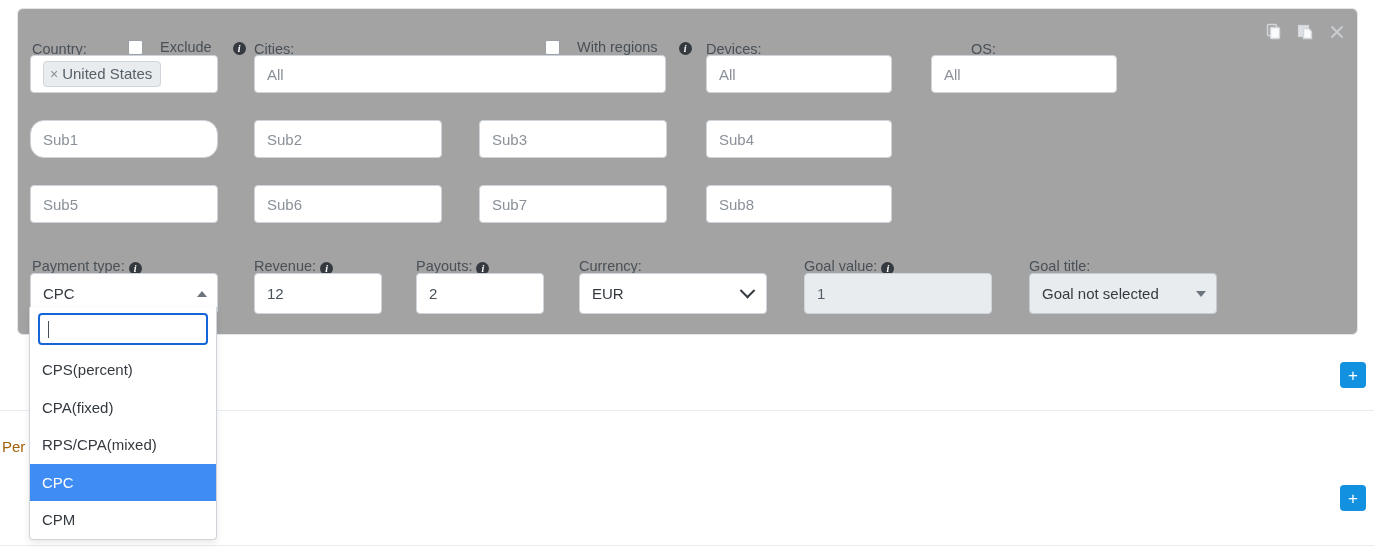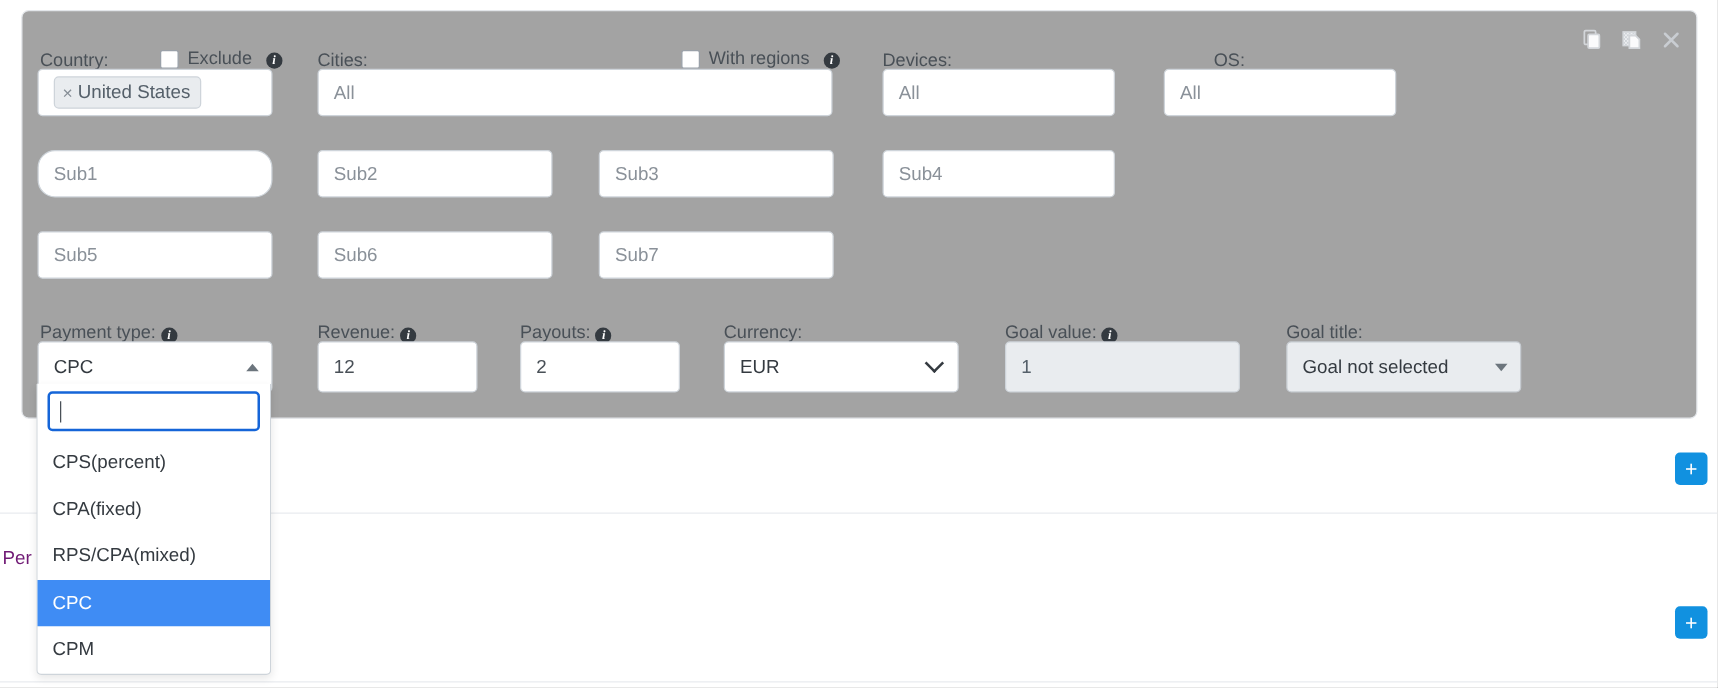--- a/index.html
+++ b/index.html
@@ -65,21 +65,21 @@
 
   .chk {
     width: 15px; height: 15px;
     border: 1px solid #9aa1a9;
     border-radius: 2px;
     background: #fff;
     display: inline-block;
     vertical-align: -3px;
     cursor: pointer;
   }
-  .chk-wrap { position: absolute; display: flex; align-items: center; gap: 7px; }
+  .chk-wrap { position: absolute; display: flex; align-items: center; gap: 17px; }
 
   .tag {
     display: inline-flex; align-items: center;
     background: #e9ecef;
     border: 1px solid #ced4da;
     border-radius: 4px;
     padding: 3px 8px 4px 6px;
     font-size: 15px;
     color: #55606a;
   }
@@ -158,21 +158,21 @@
     border-radius: 4px;
     color: #fff;
     font-size: 17px;
     display: flex; align-items: center; justify-content: center;
     cursor: pointer;
     line-height: 1;
   }
   .row-text {
     position: absolute;
     font-size: 15px;
-    color: #701a75;
+    color: #a16207;
     white-space: nowrap;
   }
 </style>
 </head>
 <body>
 
 <div class="stage">
 
   <div class="panel">
 
@@ -231,20 +231,21 @@
     <div class="field ph" style="left:913px;top:46px;width:186px;height:38px;">All</div>
 
     <div class="field ph" style="left:12px;top:111px;width:188px;height:38px;border-radius:14px;">Sub1</div>
     <div class="field ph" style="left:236px;top:111px;width:188px;height:38px;">Sub2</div>
     <div class="field ph" style="left:461px;top:111px;width:188px;height:38px;">Sub3</div>
     <div class="field ph" style="left:688px;top:111px;width:186px;height:38px;">Sub4</div>
 
     <div class="field ph" style="left:12px;top:176px;width:188px;height:38px;">Sub5</div>
     <div class="field ph" style="left:236px;top:176px;width:188px;height:38px;">Sub6</div>
     <div class="field ph" style="left:461px;top:176px;width:188px;height:38px;">Sub7</div>
+    <div class="field ph" style="left:688px;top:176px;width:186px;height:38px;">Sub8</div>
 
     <div class="label" style="position:absolute;left:14px;top:250px;">
       <span>Payment type:</span><span class="info">i</span>
     </div>
     <div class="selbox" style="left:12px;top:264px;width:188px;height:41px;">
       <span>CPC</span>
       <span class="caret-u"></span>
     </div>
 
     <div class="label" style="position:absolute;left:236px;top:250px;">

